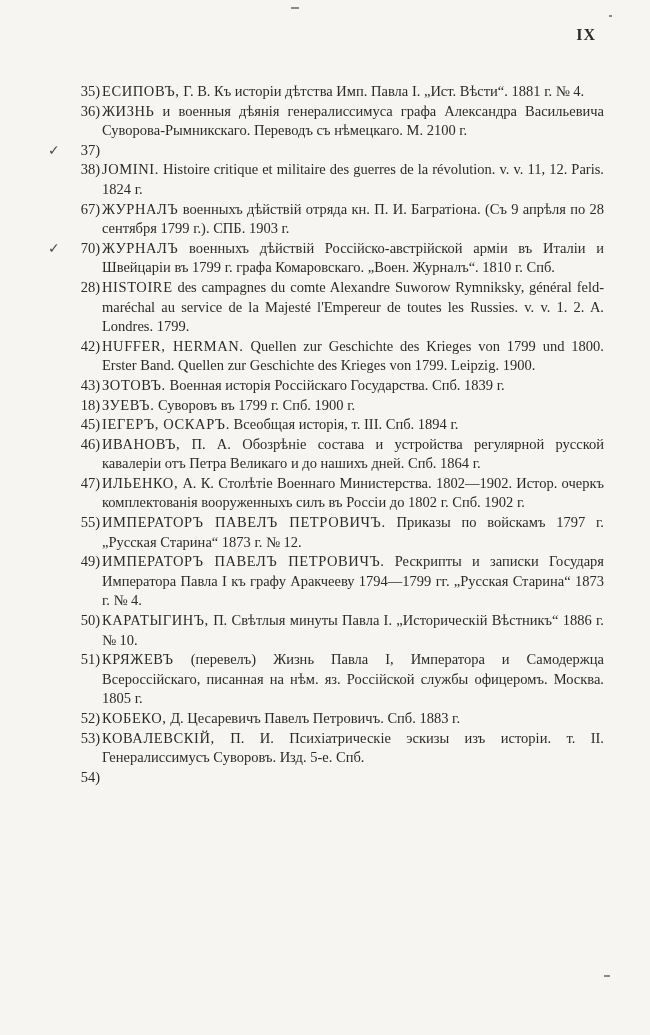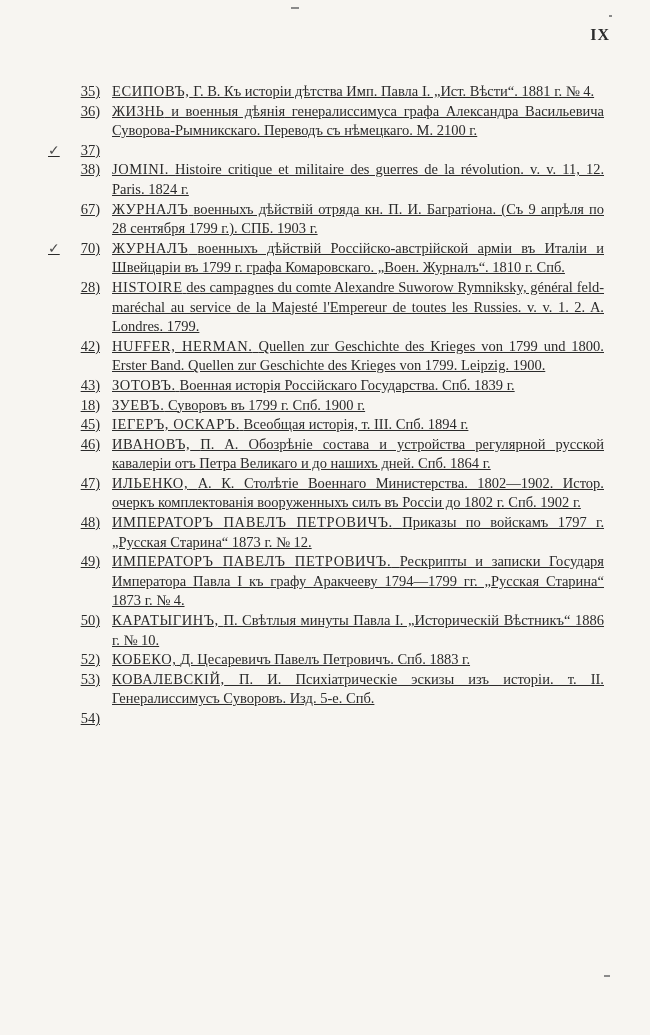--- a/index.html
+++ b/index.html
@@ -11,32 +11,31 @@
     width: 650px;
     height: 1035px;
     background: #f7f5f1;
     overflow: hidden;
     font-family: "Liberation Serif", "DejaVu Serif", serif;
     color: #2b2b2b;
   }
   .page-number {
     position: absolute;
     top: 26px;
-    right: 40px;
+    right: 54px;
     font-size: 16px;
     font-weight: bold;
     letter-spacing: 1px;
     color: #2b2b2b;
   }
   .entries {
     position: absolute;
     top: 82px;
     left: 48px;
     width: 556px;
-    text-decoration: underline;
   }
   .entry {
     display: flex;
     align-items: flex-start;
     font-size: 14.5px;
     line-height: 19.6px;
   }
   .check {
     flex: none;
     width: 22px;
@@ -44,21 +43,21 @@
     font-size: 14px;
   }
   .num {
     flex: none;
     width: 30px;
     text-align: right;
     white-space: nowrap;
   }
   .text {
     flex: 1;
-    margin-left: 12px;
+    margin-left: 2px;
     text-align: justify;
   }
   .head {
     letter-spacing: 0.6px;
   }
   .artifact {
     position: absolute;
     background: #8a8a8a;
   }
   .artifact-dash-top {
@@ -154,36 +153,41 @@
   </div>
 
   <div class="entry">
     <span class="check"></span>
     <span class="num">47)</span>
     <span class="text"><span class="head">ИЛЬЕНКО,</span> <span>А. К. Столѣтіе Военнаго Министерства. 1802—1902. Истор. очеркъ комплектованія вооруженныхъ силъ въ Россіи до 1802 г. Спб. 1902 г.</span></span>
   </div>
 
   <div class="entry">
     <span class="check"></span>
-    <span class="num">48)</span>
+    <span class="num">55)</span>
     <span class="text"><span class="head">ИМПЕРАТОРЪ ПАВЕЛЪ ПЕТРОВИЧЪ.</span> <span>Приказы по войскамъ 1797 г. „Русская Старина“ 1873 г. № 12.</span></span>
   </div>
 
   <div class="entry">
     <span class="check"></span>
     <span class="num">49)</span>
     <span class="text"><span class="head">ИМПЕРАТОРЪ ПАВЕЛЪ ПЕТРОВИЧЪ.</span> <span>Рескрипты и записки Государя Императора Павла I къ графу Аракчееву 1794—1799 гг. „Русская Старина“ 1873 г. № 4.</span></span>
   </div>
 
   <div class="entry">
     <span class="check"></span>
     <span class="num">50)</span>
     <span class="text"><span class="head">КАРАТЫГИНЪ,</span> <span>П. Свѣтлыя минуты Павла I. „Историческій Вѣстникъ“ 1886 г. № 10.</span></span>
   </div>
 
+  <div class="entry">
+    <span class="check"></span>
+    <span class="num">51)</span>
+    <span class="text"><span class="head">КРЯЖЕВЪ</span> <span>(перевелъ) Жизнь Павла I, Императора и Самодержца Всероссійскаго, писанная на нѣм. яз. Россійской службы офицеромъ. Москва. 1805 г.</span></span>
+  </div>
 
   <div class="entry">
     <span class="check"></span>
     <span class="num">52)</span>
     <span class="text"><span class="head">КОБЕКО,</span> <span>Д. Цесаревичъ Павелъ Петровичъ. Спб. 1883 г.</span></span>
   </div>
 
   <div class="entry">
     <span class="check"></span>
     <span class="num">53)</span>

